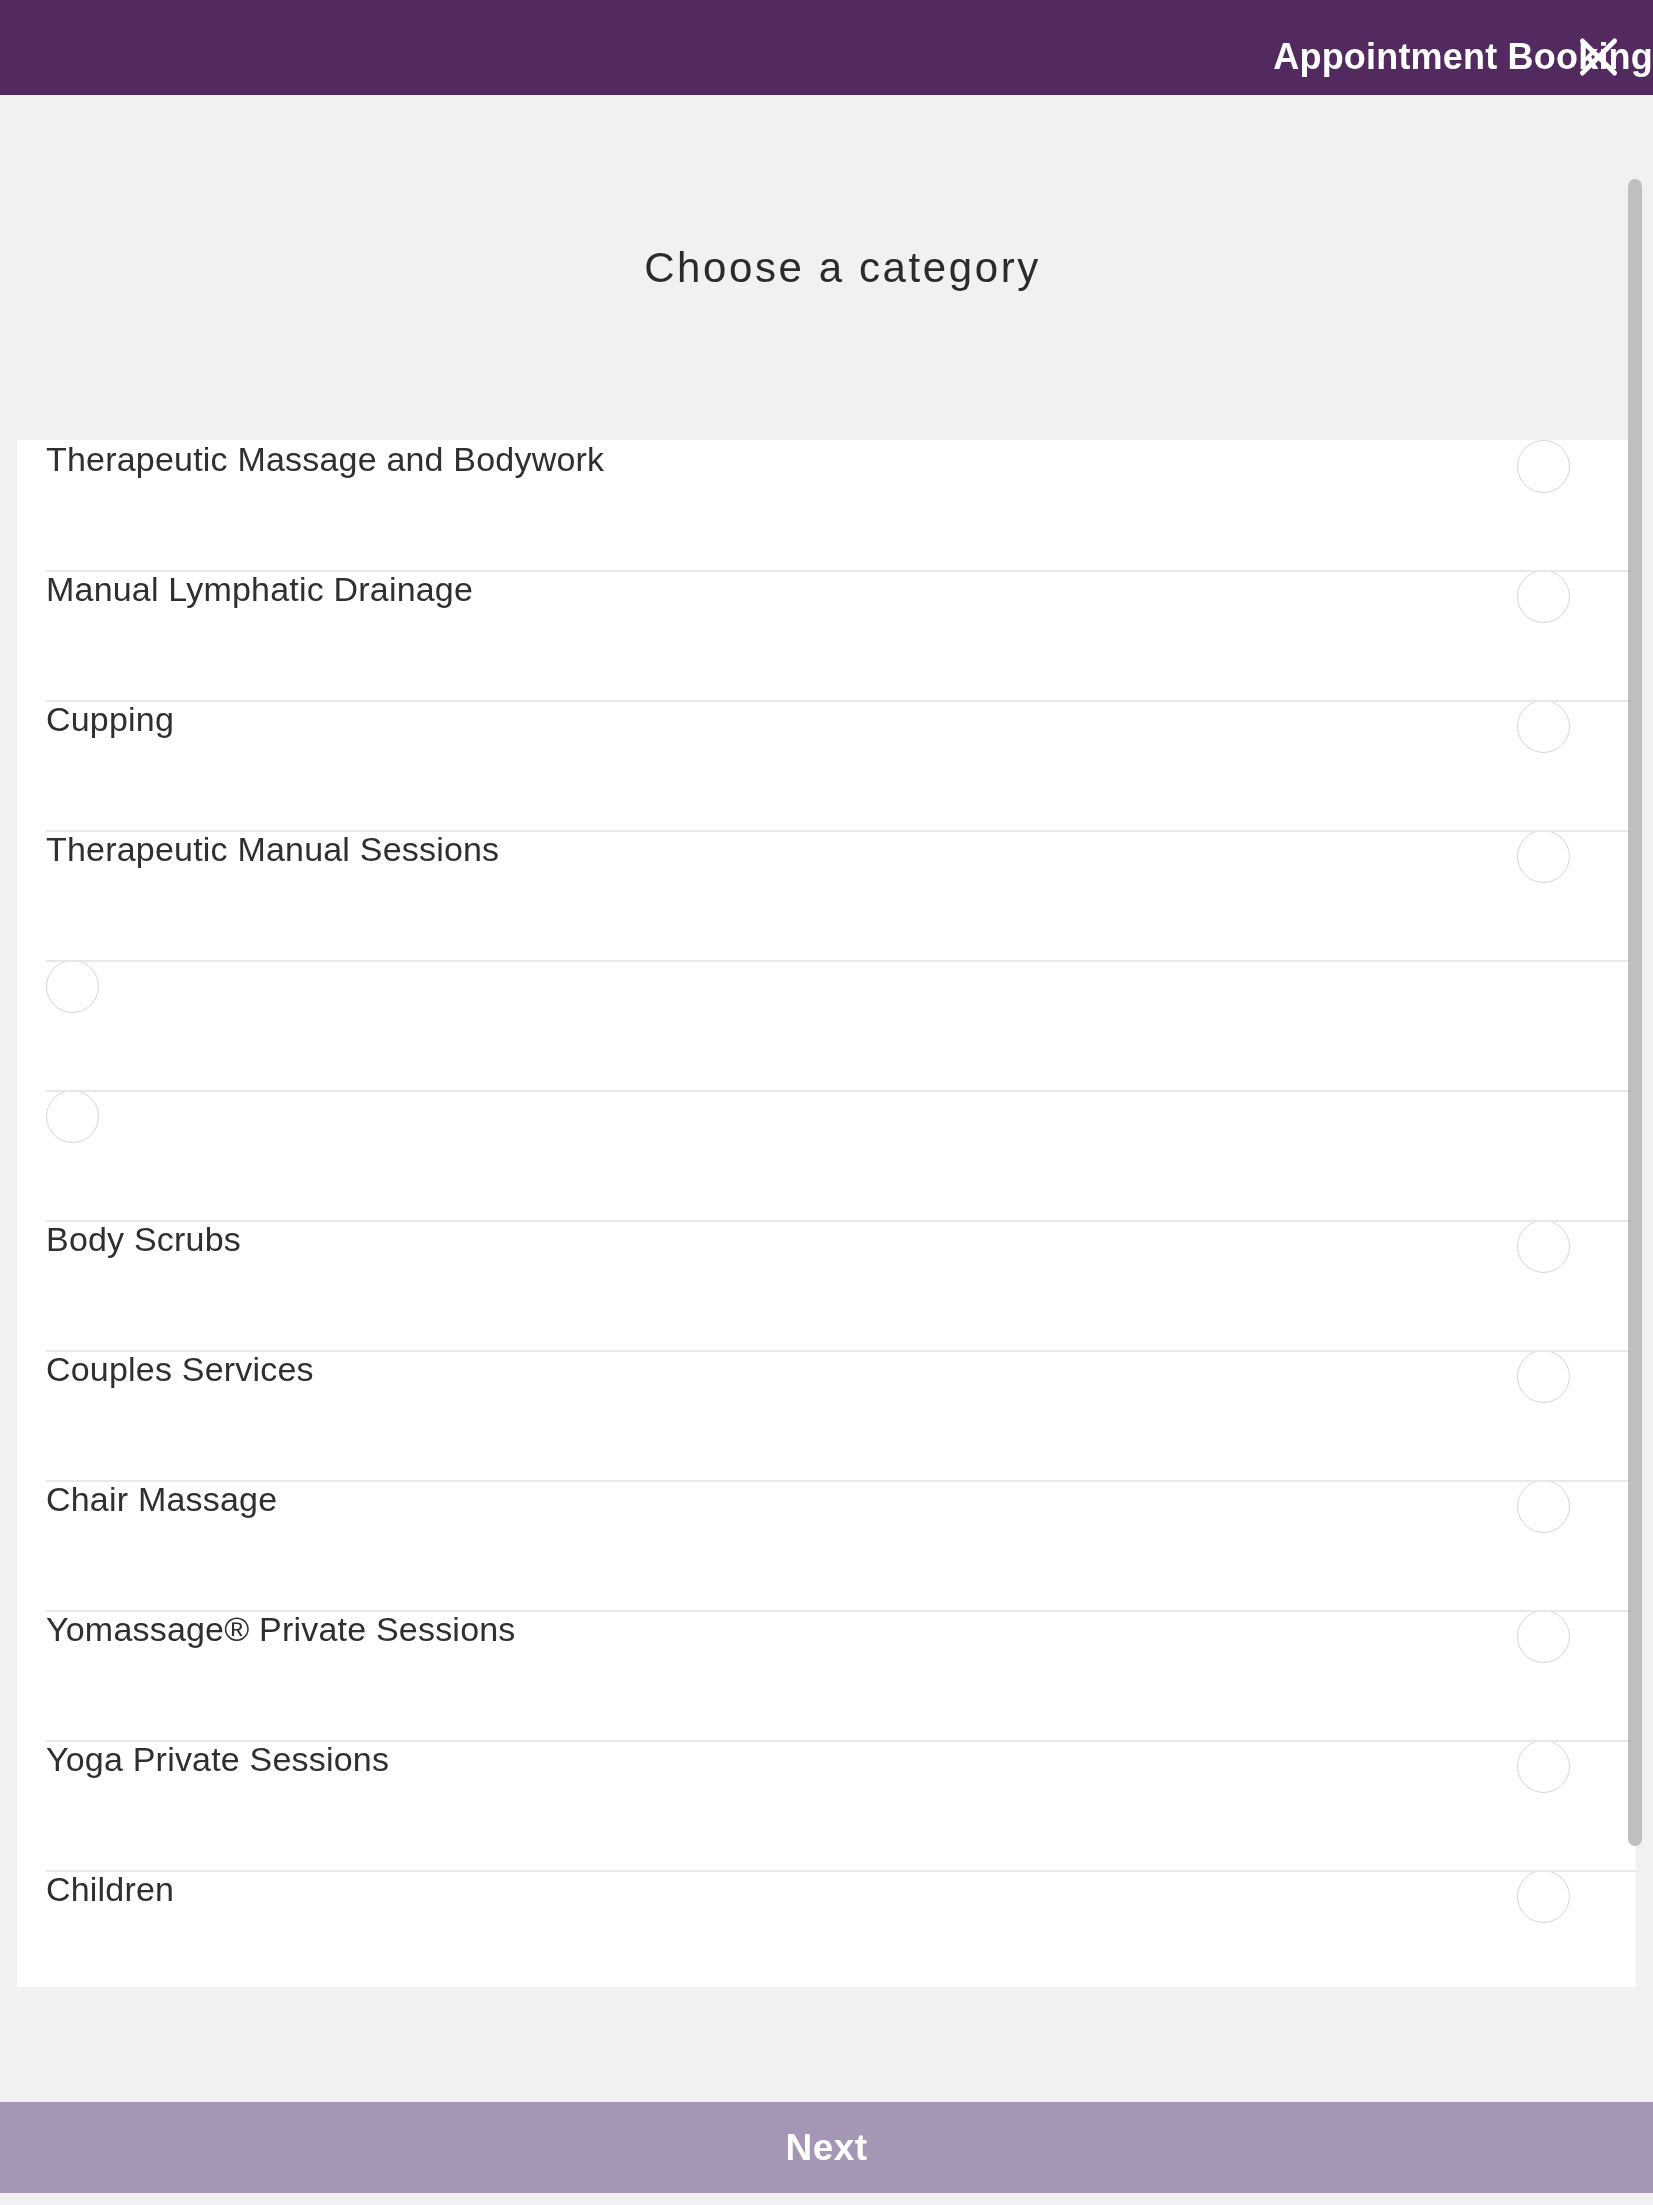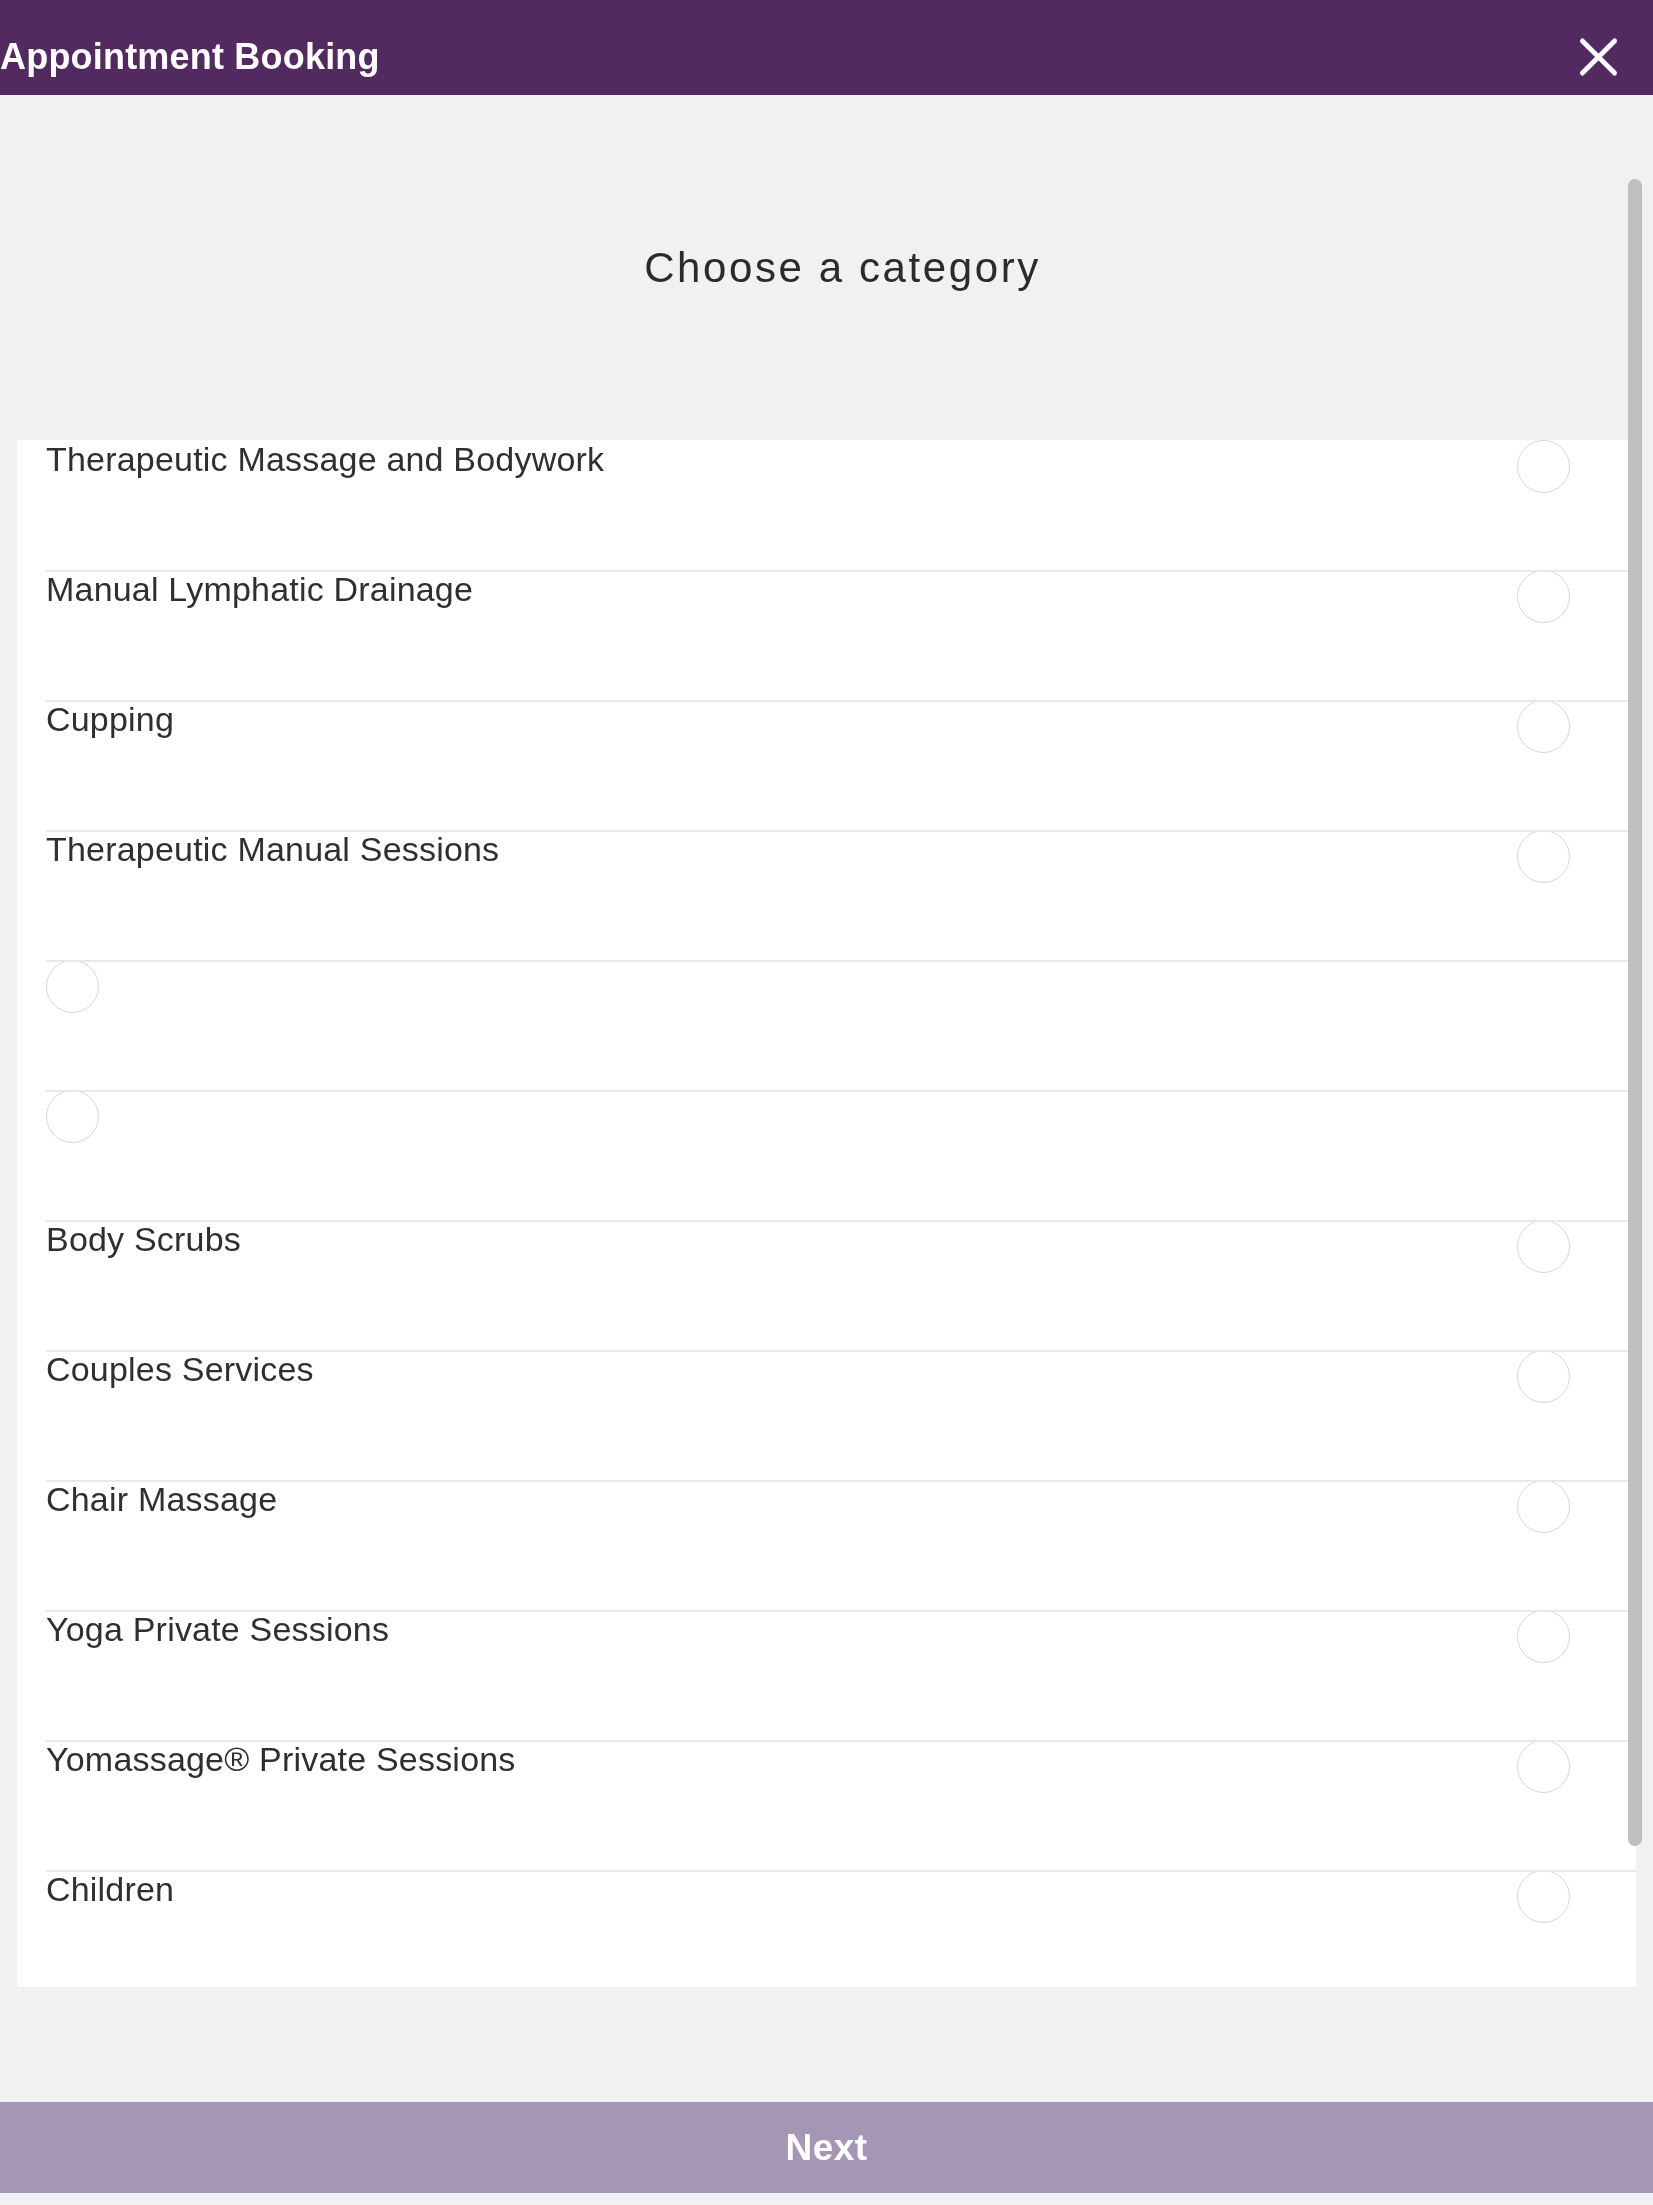--- a/index.html
+++ b/index.html
@@ -18,21 +18,21 @@
 
   
   #modal-header {
     position: absolute;
     top: 0; left: 0;
     width: 1653px;
     height: 113px;
     background: #532A60;
     display: flex;
     align-items: center;
-    justify-content: flex-start;
+    justify-content: flex-end;
   }
 
   #modal-title {
     color: #ffffff;
     font-size: 36px;
     font-weight: bold;
     letter-spacing: 0.2px;
     line-height: 1;
   }
 
@@ -220,25 +220,25 @@
     </div>
     <div class="category-row">
       <span class="category-label">Couples Services</span>
       <span class="category-radio"></span>
     </div>
     <div class="category-row">
       <span class="category-label">Chair Massage</span>
       <span class="category-radio"></span>
     </div>
     <div class="category-row">
+      <span class="category-label">Yomassage® Private Sessions</span>
+      <span class="category-radio"></span>
+    </div>
+    <div class="category-row">
       <span class="category-label">Yoga Private Sessions</span>
-      <span class="category-radio"></span>
-    </div>
-    <div class="category-row">
-      <span class="category-label">Yomassage® Private Sessions</span>
       <span class="category-radio"></span>
     </div>
     <div class="category-row">
       <span class="category-label">Children</span>
       <span class="category-radio"></span>
     </div>
 
   </div>
 
   <div id="list-scrollbar-track">

